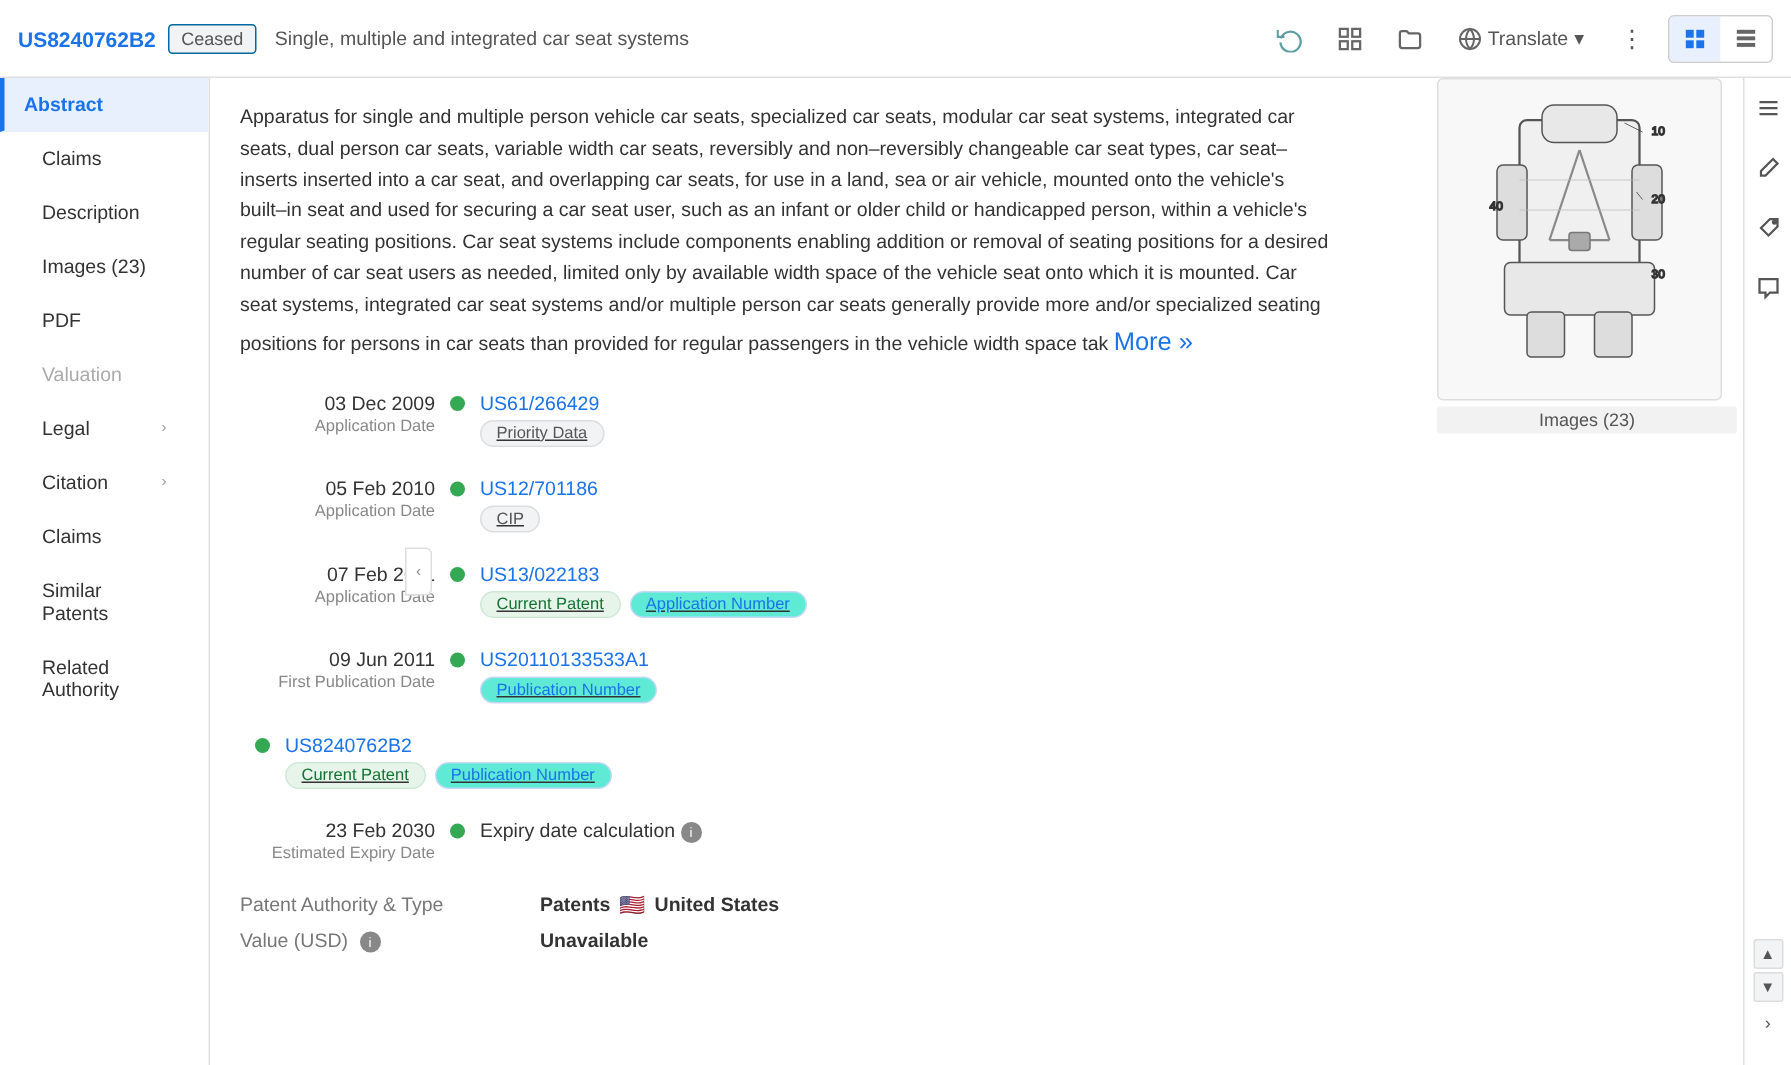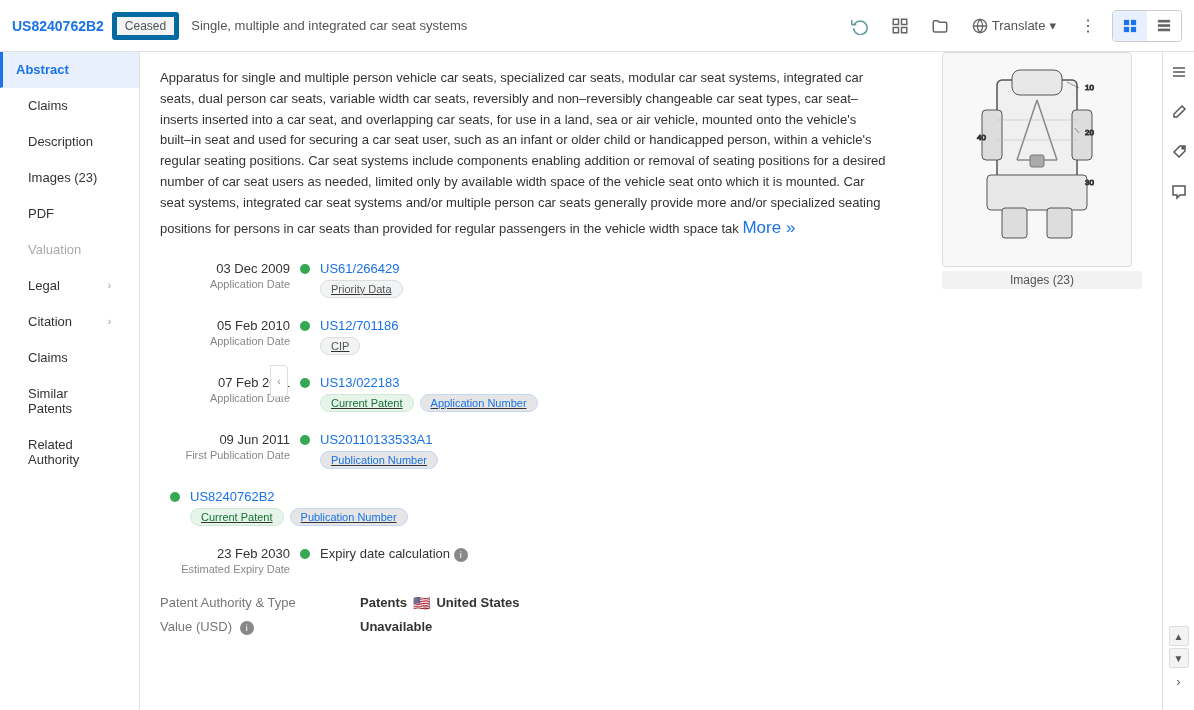--- a/index.html
+++ b/index.html
@@ -1,21 +1,21 @@
 <!DOCTYPE html>
 <html><head>
   <meta charset="utf-8">
   <style>
     * { box-sizing: border-box; margin: 0; padding: 0; }
     body { font-family: Arial, sans-serif; font-size: 13px; background: #fff; color: #333; overflow: hidden; width: 1194px; height: 710px; }
 
     
     .header { display: flex; align-items: center; padding: 8px 12px; border-bottom: 1px solid #e0e0e0; height: 52px; }
     .patent-id { color: #1a73e8; font-weight: bold; font-size: 14px; margin-right: 8px; cursor: pointer; }
-    .badge-ceased { background: #f1f3f4; border: 5px solid #0369a1; border-radius: 3px; padding: 2px 8px; font-size: 12px; color: #555; margin-right: 12px; }
+    .badge-ceased { background: #f1f3f4; border: 1px solid #0369a1; border-radius: 3px; padding: 2px 8px; font-size: 12px; color: #555; margin-right: 12px; }
     .patent-title { font-size: 13px; color: #555; flex: 1; }
     .header-actions { display: flex; gap: 8px; margin-left: auto; }
     .icon-btn { width: 32px; height: 32px; border: none; background: transparent; cursor: pointer; border-radius: 4px; display: flex; align-items: center; justify-content: center; color: #555; font-size: 16px; }
     .translate-btn { display: flex; align-items: center; gap: 4px; border: none; background: transparent; cursor: pointer; color: #555; font-size: 13px; padding: 4px 8px; border-radius: 4px; }
     .view-toggle { display: flex; border: 1px solid #ccc; border-radius: 4px; overflow: hidden; }
     .view-toggle-btn { width: 34px; height: 30px; border: none; background: #fff; cursor: pointer; display: flex; align-items: center; justify-content: center; color: #555; font-size: 14px; }
     .view-toggle-btn.active { background: #e8f0fe; color: #1a73e8; }
 
     
     .layout { display: flex; height: calc(710px - 52px); }
@@ -43,33 +43,33 @@
     .timeline-date-col { width: 130px; text-align: right; flex-shrink: 0; }
     .timeline-date { font-size: 13px; color: #333; font-weight: 500; }
     .timeline-label { font-size: 11px; color: #888; margin-top: 2px; }
     .timeline-dot-col { width: 30px; display: flex; justify-content: center; padding-top: 3px; flex-shrink: 0; }
     .timeline-dot { width: 10px; height: 10px; border-radius: 50%; background: #34a853; flex-shrink: 0; }
     .timeline-content { flex: 1; }
     .patent-link { color: #1a73e8; font-size: 13px; font-weight: 500; text-decoration: none; cursor: pointer; display: block; margin-bottom: 4px; }
     .tags { display: flex; gap: 6px; flex-wrap: wrap; margin-top: 4px; text-decoration: underline; }
     .tag { padding: 2px 10px; border-radius: 12px; font-size: 11px; font-weight: 500; }
     .tag-green { background: #e6f4ea; color: #137333; border: 1px solid #ceead6; }
-    .tag-blue { background: #e5e5e5; color: #1a73e8; border: 1px solid #c5d7f8; }
+    .tag-blue { background: #5eead4; color: #1a73e8; border: 1px solid #c5d7f8; }
     .tag-gray { background: #f1f3f4; color: #555; border: 1px solid #ddd; }
 
     
     .bottom-info { margin-top: 10px; }
     .info-row { display: flex; align-items: center; margin-bottom: 8px; font-size: 13px; }
     .info-label { width: 200px; color: #777; flex-shrink: 0; }
     .info-value { color: #333; display: flex; align-items: center; gap: 6px; font-weight: bold; }
     .info-icon { width: 14px; height: 14px; border-radius: 50%; background: #888; color: #fff; font-size: 9px; display: inline-flex; align-items: center; justify-content: center; cursor: pointer; flex-shrink: 0; }
     .flag { font-size: 14px; }
 
     
-    .image-panel { position: absolute; right: 20px; top: 0; width: 200px; }
+    .image-panel { position: absolute; right: 4px; top: 0; width: 200px; }
     .patent-image { width: 190px; height: 215px; border: 1px solid #ddd; border-radius: 4px; background: #f8f8f8; display: flex; align-items: center; justify-content: center; overflow: hidden; }
     .patent-image svg { width: 180px; height: 200px; }
     .image-caption { text-align: center; font-size: 12px; color: #555; margin-top: 4px; background: rgba(0,0,0,0.05); padding: 2px; border-radius: 2px; }
 
     
     .right-sidebar { width: 32px; border-left: 1px solid #e0e0e0; display: flex; flex-direction: column; align-items: center; padding: 8px 0; gap: 16px; background: #fff; }
     .right-icon { width: 24px; height: 24px; color: #555; display: flex; align-items: center; justify-content: center; cursor: pointer; font-size: 15px; }
     .scroll-arrow { width: 20px; height: 20px; background: #f1f3f4; border: 1px solid #ddd; border-radius: 2px; display: flex; align-items: center; justify-content: center; cursor: pointer; font-size: 10px; color: #555; }
   </style>
 </head>

